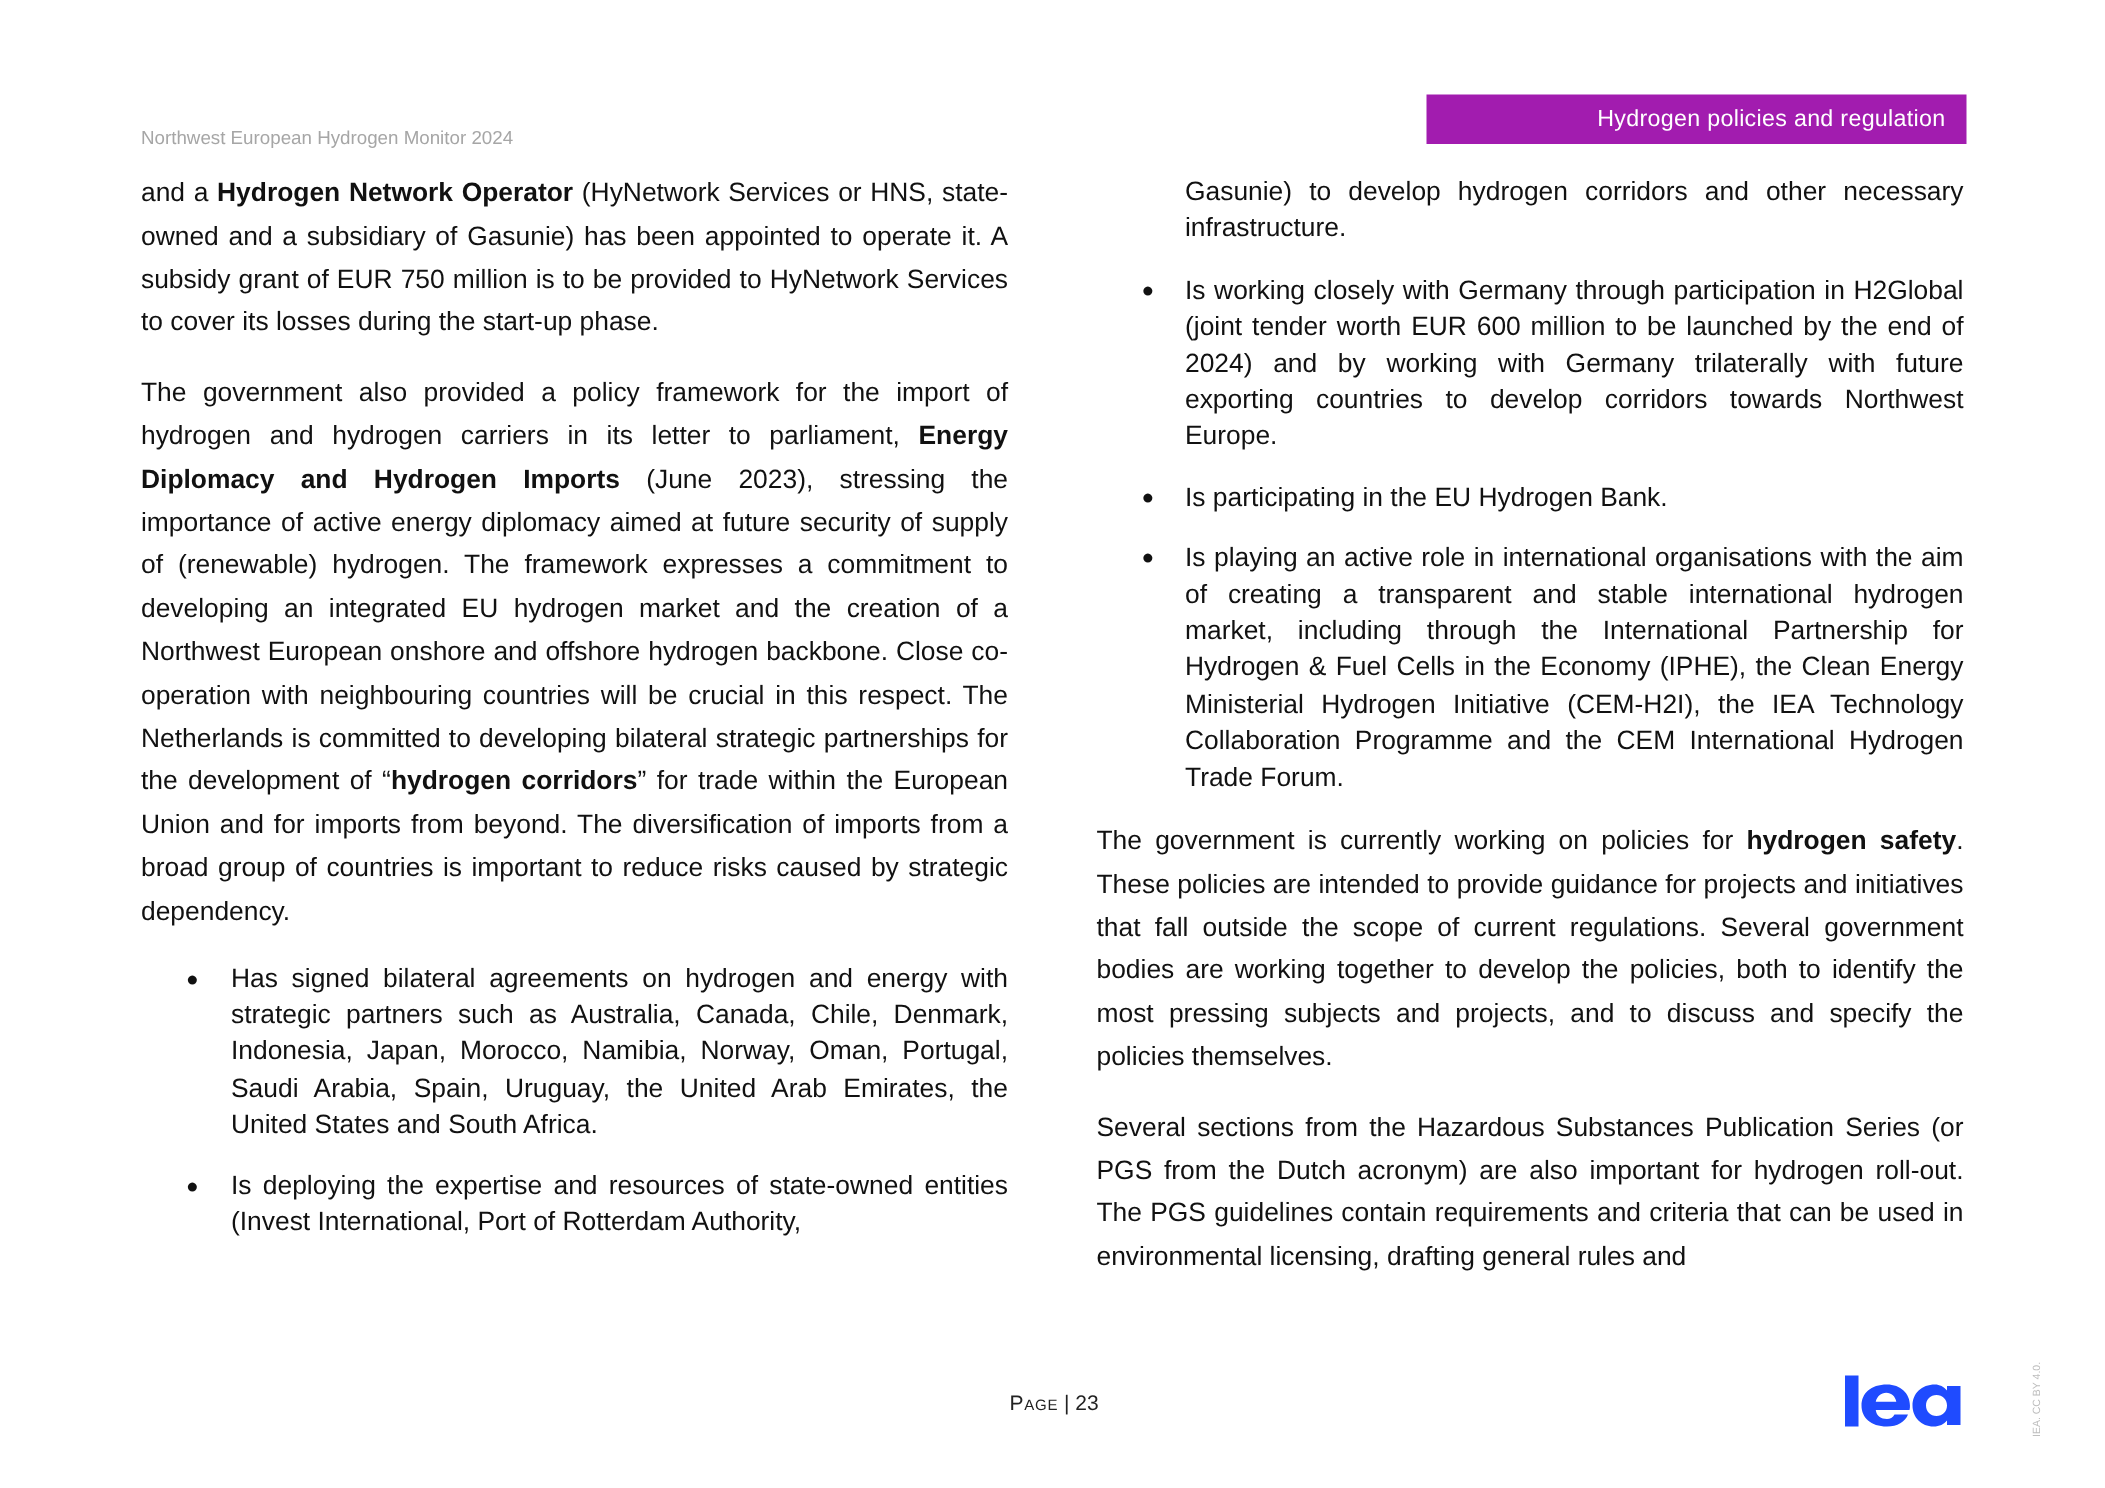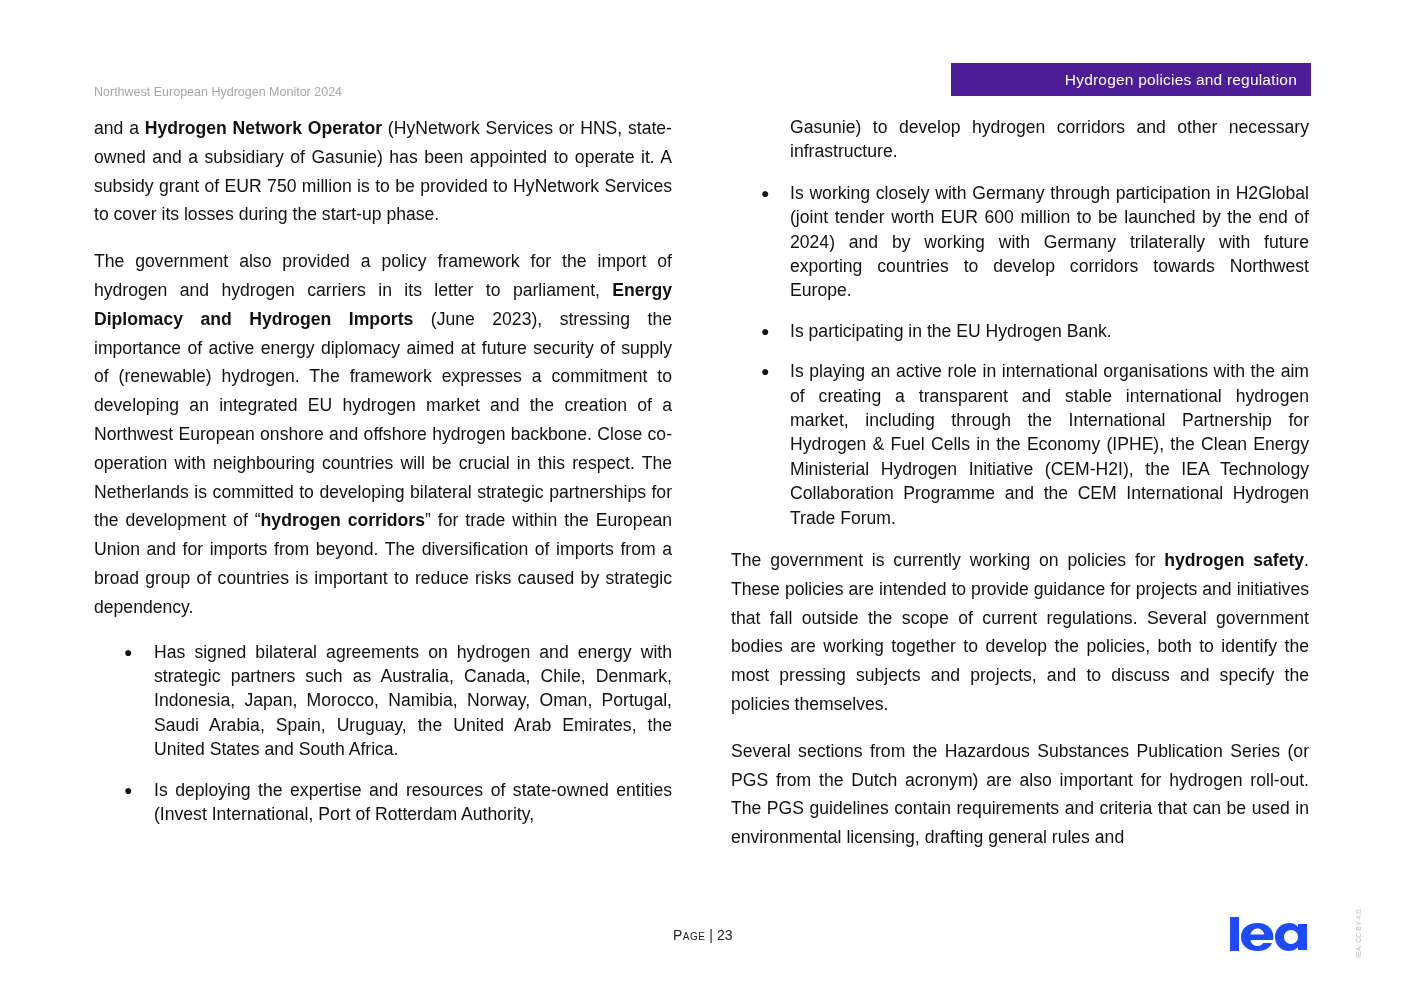--- a/index.html
+++ b/index.html
@@ -1,20 +1,20 @@
 <!DOCTYPE html>
 <html><head>
 <meta charset="utf-8">
 <style>
   html, body { margin: 0; padding: 0; background: #ffffff; }
   body { width: 1403px; height: 992px; position: relative; overflow: hidden;
          font-family: "Liberation Sans", sans-serif; color: #111; }
   .running-head { position: absolute; left: 94px; top: 85px; font-size: 12.5px; color: #a6a6a6; }
   .section-banner { position: absolute; left: 951px; top: 63px; width: 360px; height: 33px;
-                    background: #4c1d95; color: #fff; font-size: 15.5px;
+                    background: #a21caf; color: #fff; font-size: 15.5px;
                     display: flex; align-items: center; justify-content: flex-end;
                     padding-right: 14px; box-sizing: border-box; letter-spacing: 0.2px; }
   .col { position: absolute; top: 114px; width: 578px; font-size: 17.6px; }
   .col-left { left: 94px; }
   .col-right { left: 731px; }
   p.body { margin: 0 0 18px 0; line-height: 28.8px; text-align: justify; }
   ul.bullets { list-style: none; margin: 0; padding: 0; }
   ul.bullets li { position: relative; padding-left: 60px; line-height: 24.4px;
                   text-align: justify; margin-bottom: 16px; }
   ul.bullets li .dot { position: absolute; left: 30px; top: 0; font-size: 14px; }

